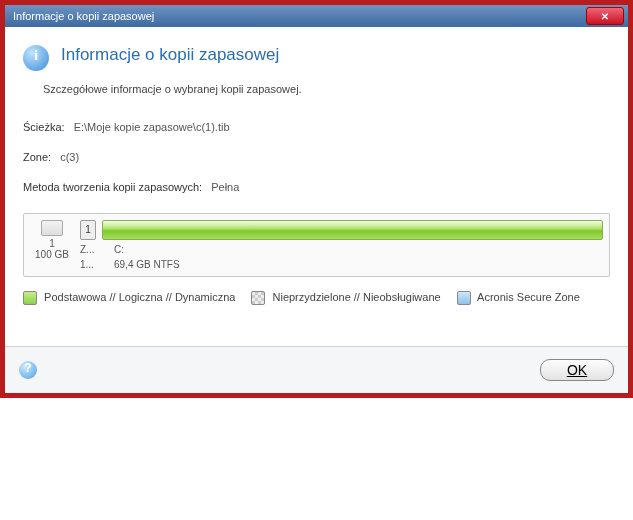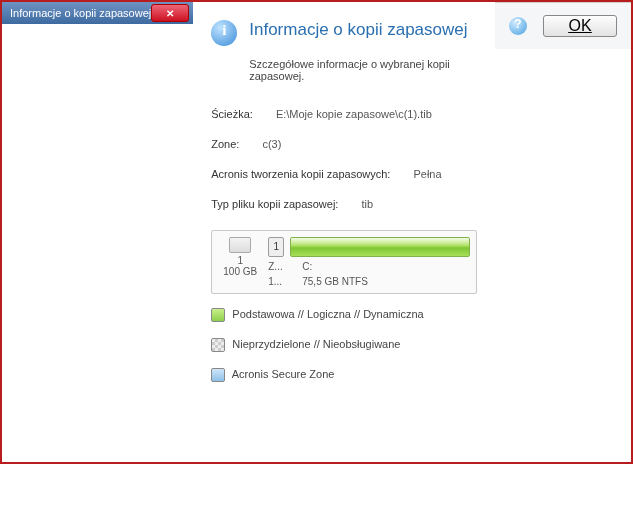--- a/index.html
+++ b/index.html
@@ -1,49 +1,49 @@
 <!DOCTYPE html>
 <html><head>
 <meta charset="utf-8">
 <style>
 html,body{margin:0;padding:0;font-family:Tahoma,Arial,sans-serif;font-size:11px;color:#333;background:#fff}
-.window{width:633px;height:464px;border:2px solid #b91c1c;box-sizing:border-box;display:flex;flex-direction:row;position:relative}
+.window{width:633px;height:398px;border:5px solid #b91c1c;box-sizing:border-box;display:flex;flex-direction:column;position:relative}
 .titlebar{height:22px;background:linear-gradient(#6e93c2,#3d6aa0);color:#fff;display:flex;align-items:center;padding:0 4px 0 8px;font-size:11px}
 .titlebar .title{flex:1}
 .close-btn{width:36px;height:16px;background:linear-gradient(#e67,#c12);border:1px solid #a00;border-radius:3px;display:flex;align-items:center;justify-content:center;color:#fff;font-weight:bold;font-size:10px;cursor:pointer}
 .content{flex:1;padding:18px 18px 8px 18px;box-sizing:border-box;overflow:hidden;display:flex;flex-direction:column}
 .header-row{display:flex;align-items:flex-start;gap:12px;margin-bottom:6px}
 .info-icon{width:26px;height:26px;border-radius:50%;background:radial-gradient(circle at 35% 30%,#bfe3ff,#3a8cd8);position:relative;flex:0 0 26px}
 .info-icon:after{content:"i";position:absolute;left:0;right:0;top:2px;text-align:center;color:#fff;font-weight:bold;font-family:Georgia,serif;font-size:15px}
 .heading{color:#2a6fb0;font-size:17px;font-weight:normal}
-.subtext{margin:6px 0 18px 38px;color:#444}
+.subtext{margin:6px 0 18px 20px;color:#444}
 .field{margin:8px 0 10px 0;color:#333}
 .field .label{color:#333}
-.field .value{margin-left:20px;color:#555}
+.field .value{margin-left:6px;color:#555}
 .disk-block{border:1px solid #c8c8c8;border-radius:2px;padding:6px;margin-top:10px;display:flex;gap:6px;align-items:flex-start;background:#fafafa}
 .disk-side{width:44px;text-align:center;color:#555;font-size:10px}
 .disk-ico{width:20px;height:14px;border:1px solid #aaa;border-radius:2px;background:linear-gradient(#f3f3f3,#ddd);margin:0 auto 2px auto}
 .disk-main{flex:1;display:flex;flex-direction:column;gap:4px}
 .bar-row{display:flex;gap:6px;align-items:center}
 .bar-num{width:14px;height:18px;border:1px solid #9c9c9c;border-radius:2px;background:#eee;text-align:center;line-height:18px;font-size:10px;color:#333}
 .bar{flex:1;height:18px;border:1px solid #7fb24a;border-radius:2px;background:linear-gradient(#d2f09c,#a8de5a 45%,#7fc733 55%,#a8de5a);position:relative;overflow:hidden}
 .bar:after{content:"";position:absolute;top:0;left:0;right:0;height:45%;background:linear-gradient(rgba(255,255,255,.7),rgba(255,255,255,0))}
 .disk-details{display:flex;gap:10px;font-size:10px;color:#555;max-width:100%}
 .disk-details .col{white-space:nowrap;overflow:hidden;text-overflow:ellipsis}
 .disk-details .col.k{width:24px}
 .legend{margin-top:14px;display:flex;gap:16px;align-items:flex-end;flex-wrap:wrap;color:#444}
 .swatch{width:12px;height:12px;border:1px solid #888;border-radius:2px;display:inline-block;vertical-align:middle;margin-right:4px}
 .sw-primary{background:linear-gradient(#c9ee8a,#8ed04a)}
 .sw-asz{background:linear-gradient(#cfe5f7,#8ec1ea)}
 .sw-unalloc{background:repeating-conic-gradient(#ccc 0 25%,#eee 0 50%);background-size:6px 6px}
 .footer{height:46px;border-top:1px solid #d0d0d0;background:#f4f6f8;display:flex;align-items:center;padding:0 14px;gap:8px}
 .help-icon{width:18px;height:18px;border-radius:50%;background:radial-gradient(circle at 35% 30%,#cfeaff,#4aa0e0);position:relative;cursor:pointer}
 .help-icon:after{content:"?";position:absolute;left:0;right:0;top:0;text-align:center;color:#fff;font-weight:bold;font-size:12px}
 .footer .spacer{flex:1}
-.ok-btn{min-width:74px;height:22px;border:1px solid #888;border-radius:3px;background:linear-gradient(#fdfdfd,#e3e3e3);cursor:pointer;font-size:16px;padding:0 0;text-decoration:underline;text-decoration-style:solid}
+.ok-btn{min-width:74px;height:22px;border:1px solid #888;border-radius:10px;background:linear-gradient(#fdfdfd,#e3e3e3);cursor:pointer;font-size:14px;padding:0 0;text-decoration:underline;text-decoration-style:solid}
 .ok-btn span{text-decoration:underline}
 </style>
 </head>
 <body>
 
 <div class="window">
 
   <div class="titlebar">
     <span class="title">Informacje o kopii zapasowej</span>
     <div class="close-btn">
@@ -61,46 +61,42 @@
 
     <div class="field">
       <span class="label">Ścieżka:</span>
       <span class="value">E:\Moje kopie zapasowe\c(1).tib</span>
     </div>
     <div class="field">
       <span class="label">Zone:</span>
       <span class="value">c(3)</span>
     </div>
     <div class="field">
-      <span class="label">Acronis tworzenia kopii zapasowych:</span>
+      <span class="label">Metoda tworzenia kopii zapasowych:</span>
       <span class="value">Pełna</span>
-    </div>
-    <div class="field">
-      <span class="label">Typ pliku kopii zapasowej:</span>
-      <span class="value">tib</span>
     </div>
 
     <div class="disk-block">
       <div class="disk-side">
         <div class="disk-ico"></div>
         <div>1</div>
         <div>100 GB</div>
       </div>
       <div class="disk-main">
         <div class="bar-row">
           <div class="bar-num">1</div>
           <div class="bar"></div>
         </div>
         <div class="disk-details">
           <div class="col k">Z...</div>
           <div class="col">C:</div>
         </div>
         <div class="disk-details">
           <div class="col k">1...</div>
-          <div class="col">75,5 GB  NTFS</div>
+          <div class="col">69,4 GB  NTFS</div>
         </div>
       </div>
     </div>
 
     <div class="legend">
       <span>
         <span class="swatch sw-primary"></span>
         <span>Podstawowa // Logiczna // Dynamiczna</span>
       </span>
       <span>

